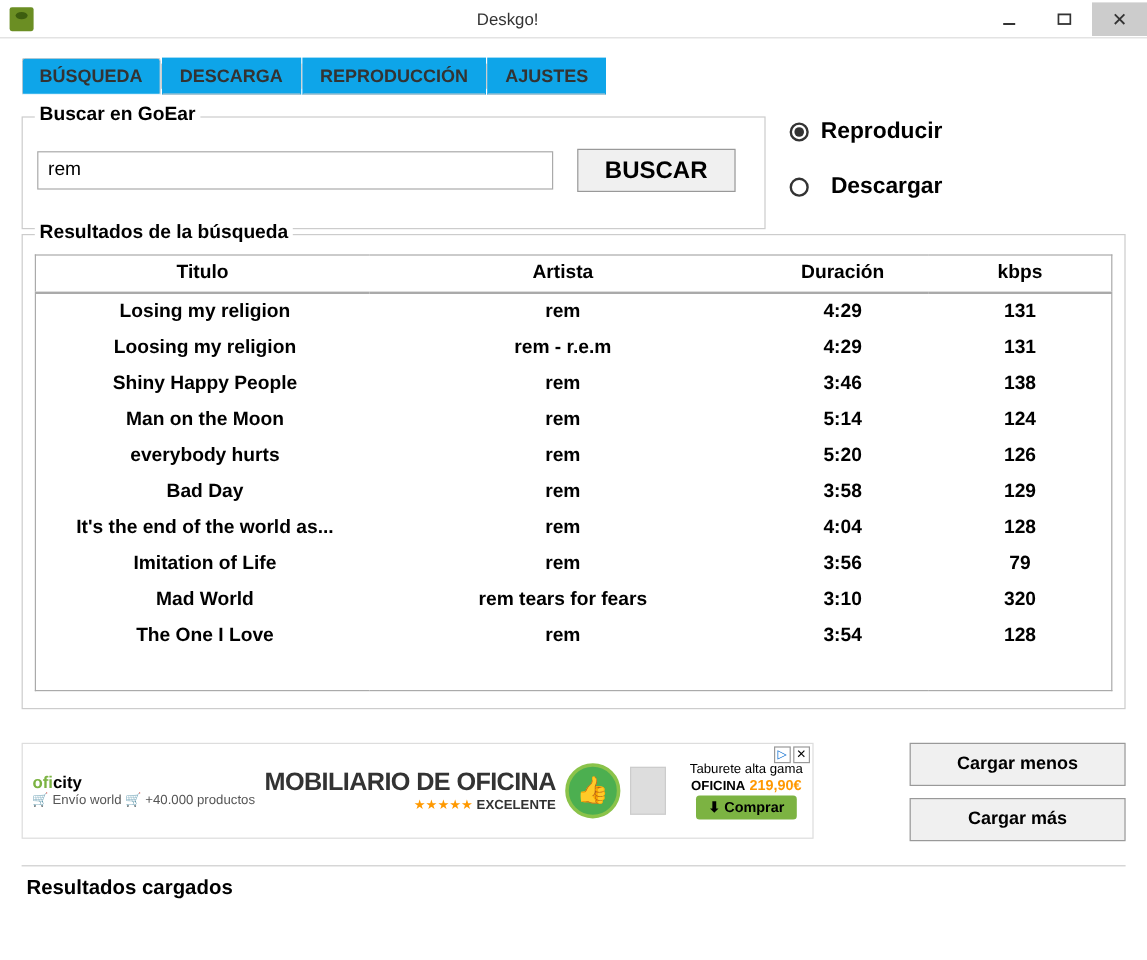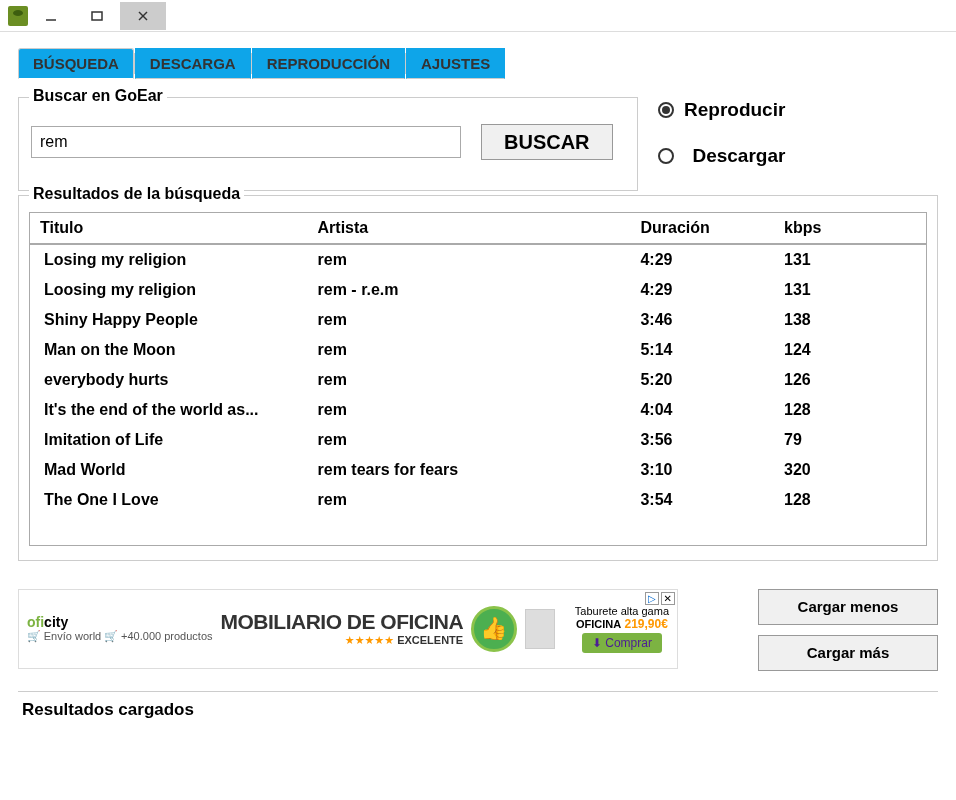--- a/index.html
+++ b/index.html
@@ -29,54 +29,55 @@
 .search-input { height: 32px; width: 430px; padding: 4px 8px; font-size: 16px; border: 1px solid #aaa; }
 .search-btn { height: 36px; padding: 0 22px; font-size: 20px; font-weight: bold; background: #f0f0f0; border: 1px solid #999; cursor: pointer; }
 
 .radio-group { padding: 10px 0 0 20px; }
 .radio-item { display: flex; align-items: center; gap: 10px; margin-bottom: 24px; font-size: 19px; font-weight: bold; cursor: pointer; justify-content: space-between; }
 .radio { width: 16px; height: 16px; border: 2px solid #333; border-radius: 50%; display: inline-block; position: relative; }
 .radio.checked::after { content: ""; position: absolute; width: 8px; height: 8px; background: #333; border-radius: 50%; top: 2px; left: 2px; }
 
 .results-fieldset { margin-top: 4px; padding: 16px 10px 14px 10px; }
 .table { width: 100%; border: 1px solid #aaa; border-collapse: collapse; }
-.table th, .table td { text-align: left; padding: 6px 10px; font-size: 16px; font-weight: bold; }
+.table th, .table td { text-align: center; padding: 6px 10px; font-size: 16px; font-weight: bold; }
 .table th { border-bottom: 2px solid #aaa; }
 .col-title { width: 31%; }
 .col-artist { width: 36%; }
 .col-dur { width: 16%; }
 .col-kbps { width: 17%; }
 .table tr td:first-child { padding-left: 14px; }
 .table tbody tr { height: 30px; }
 .table-bottom-pad td { height: 18px; }
 
 .bottom-row { display: flex; margin-top: 28px; gap: 10px; align-items: flex-start; }
 .ad-banner { flex: 0 0 660px; height: 80px; border: 1px solid #ddd; display: flex; align-items: center; padding: 4px 8px; gap: 8px; font-size: 12px; position: relative; }
 .ad-logo { font-size: 14px; font-weight: bold; }
 .ad-logo .g { color: #7cb342; }
 .ad-headline { font-size: 21px; font-weight: 800; letter-spacing: -0.5px; color: #333; font-family: "Arial Black", Arial, sans-serif; }
 .ad-sub { font-size: 11px; color: #555; }
 .ad-badge { width: 46px; height: 46px; border-radius: 50%; background: #4caf50; display: flex; align-items: center; justify-content: center; color: #fff; font-size: 22px; border: 3px solid #8bc34a; }
 .ad-right { margin-left: auto; text-align: center; }
 .ad-price { color: #ff9800; font-weight: bold; font-size: 12px; }
-.ad-buy { background: #7cb342; color: #4c1d95; padding: 3px 10px; border-radius: 3px; font-weight: normal; font-size: 12px; display: inline-block; margin-top: 2px; }
+.ad-buy { background: #7cb342; color: #000000; padding: 3px 10px; border-radius: 3px; font-weight: bold; font-size: 12px; display: inline-block; margin-top: 2px; }
 .ad-close { position: absolute; top: 2px; right: 2px; display: flex; gap: 2px; font-size: 10px; }
 .ad-close span { border: 1px solid #999; padding: 0 2px; }
 .ad-stool { width: 30px; height: 40px; background: #ddd; border: 1px solid #ccc; }
 
 .load-buttons { display: flex; flex-direction: column; gap: 10px; margin-left: auto; }
 .load-btn { width: 180px; height: 36px; background: #f0f0f0; border: 1px solid #999; font-size: 15px; font-weight: bold; cursor: pointer; }
 
 .status-bar { margin: 20px 18px 0 18px; border-top: 1px solid #ccc; padding: 8px 4px; font-size: 17px; font-weight: bold; }
 </style>
 </head>
 <body>
 
 <div class="titlebar">
   <div class="titlebar-icon"></div>
+  <div class="titlebar-title">Deskgo!</div>
   <div class="titlebar-buttons">
     <div class="titlebar-btn">
         <svg viewBox="0 0 12 12">
           <line x1="1" y1="10" x2="11" y2="10" stroke="#333" stroke-width="1.5"></line>
         </svg>
       </div>
     <div class="titlebar-btn">
         <svg viewBox="0 0 12 12">
           <rect x="1" y="2" width="10" height="8" fill="none" stroke="#333" stroke-width="1.5"></rect>
         </svg>
@@ -155,20 +156,26 @@
             <td>5:14</td>
             <td>124</td>
           </tr>
           <tr>
             <td>everybody hurts</td>
             <td>rem</td>
             <td>5:20</td>
             <td>126</td>
           </tr>
           <tr>
+            <td>Bad Day</td>
+            <td>rem</td>
+            <td>3:58</td>
+            <td>129</td>
+          </tr>
+          <tr>
             <td>It's the end of the world as...</td>
             <td>rem</td>
             <td>4:04</td>
             <td>128</td>
           </tr>
           <tr>
             <td>Imitation of Life</td>
             <td>rem</td>
             <td>3:56</td>
             <td>79</td>

